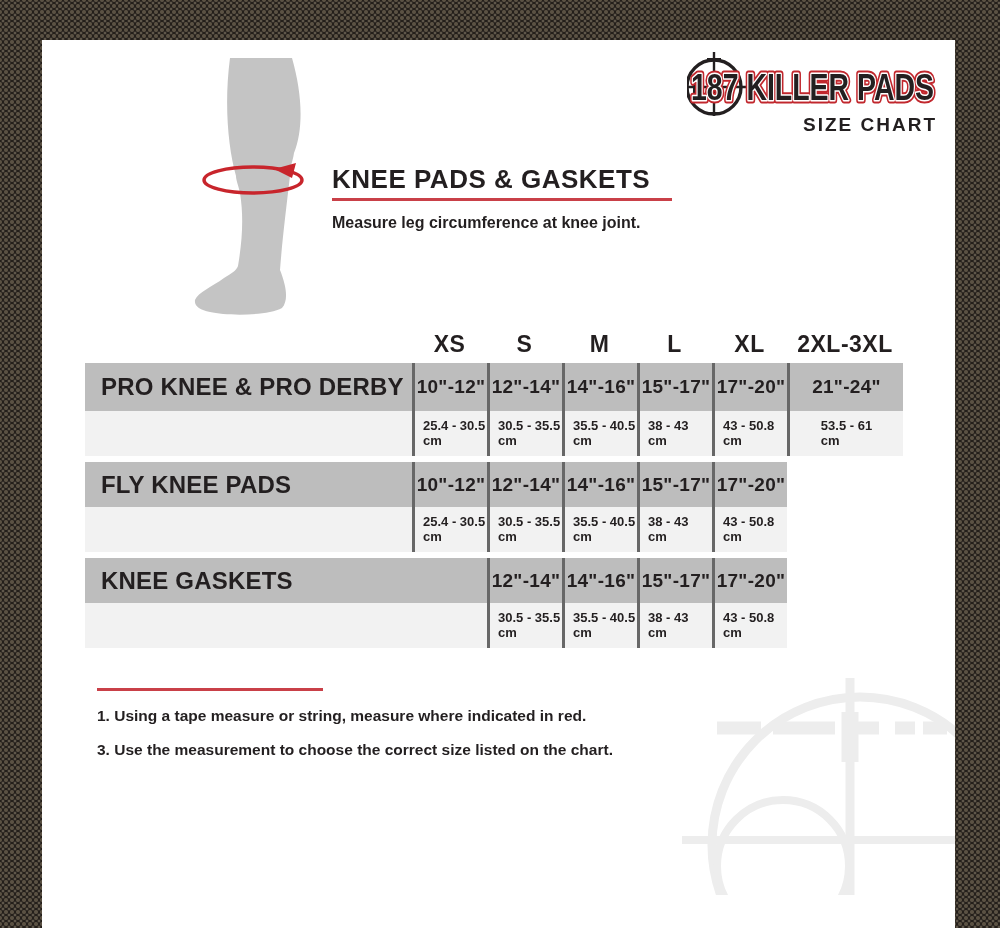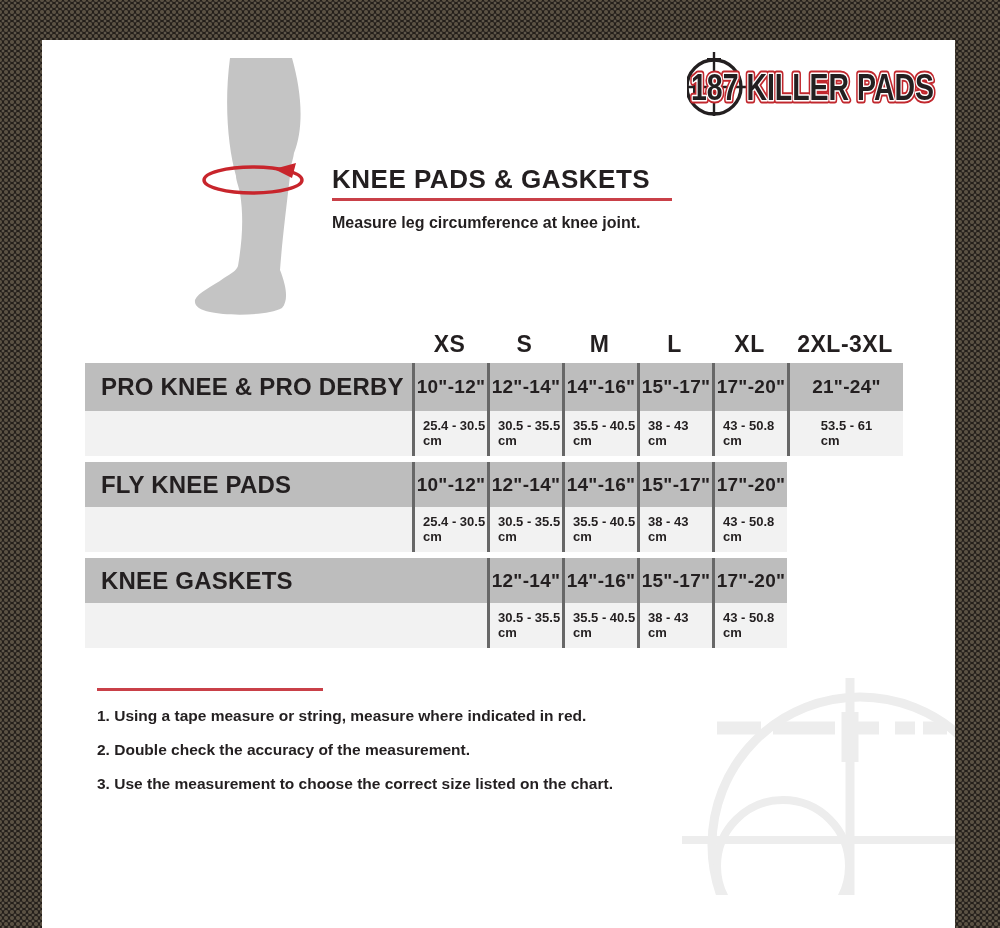--- a/index.html
+++ b/index.html
@@ -102,20 +102,21 @@
         <line x1="27" y1="2" x2="27" y2="66" stroke-width="2.4"></line>
         <line x1="1" y1="37" x2="60" y2="37" stroke-width="2.4"></line>
         <line x1="20" y1="9" x2="34" y2="9" stroke-width="2"></line>
         <line x1="20" y1="63" x2="34" y2="63" stroke-width="2"></line>
         <line x1="7" y1="30" x2="7" y2="44" stroke-width="2"></line>
       </g>
       <text x="4" y="50" font-family="Liberation Sans, sans-serif" font-size="37" font-weight="bold" textLength="243" lengthAdjust="spacingAndGlyphs" fill="none" stroke="#c1272d" stroke-width="7" stroke-linejoin="round">187 KILLER PADS</text>
       <text x="4" y="50" font-family="Liberation Sans, sans-serif" font-size="37" font-weight="bold" textLength="243" lengthAdjust="spacingAndGlyphs" fill="none" stroke="#ffffff" stroke-width="3" stroke-linejoin="round">187 KILLER PADS</text>
       <text x="4" y="50" font-family="Liberation Sans, sans-serif" font-size="37" font-weight="bold" textLength="243" lengthAdjust="spacingAndGlyphs" fill="#231f20">187 KILLER PADS</text>
     </svg>
+    <div class="tagline">SIZE CHART</div>
   </div>
 
   <div class="section-head">
     <h1>KNEE PADS &amp; GASKETS</h1>
     <div class="red-rule"></div>
     <div class="sub">Measure leg circumference at knee joint.</div>
   </div>
 
   <div class="tbl">
 
@@ -250,18 +251,17 @@
           <div>cm</div>
         </div>
       </div>
     <div class="c blank"></div>
   </div>
 
   <div class="howto">
     <div class="red-rule"></div>
     <ol>
       <li>1. Using a tape measure or string, measure where indicated in red.</li>
-      <li>2. Double check the accuracy of the measurement.</li>
       <li>3. Use the measurement to choose the correct size listed on the chart.</li>
     </ol>
   </div>
 
 </div>
 
 </body></html>

